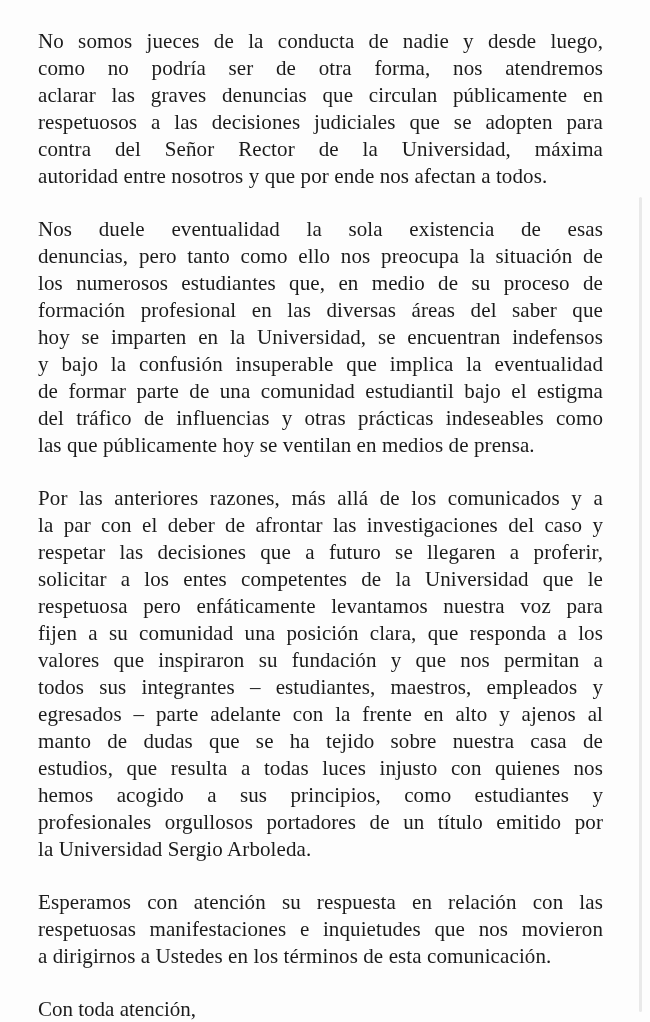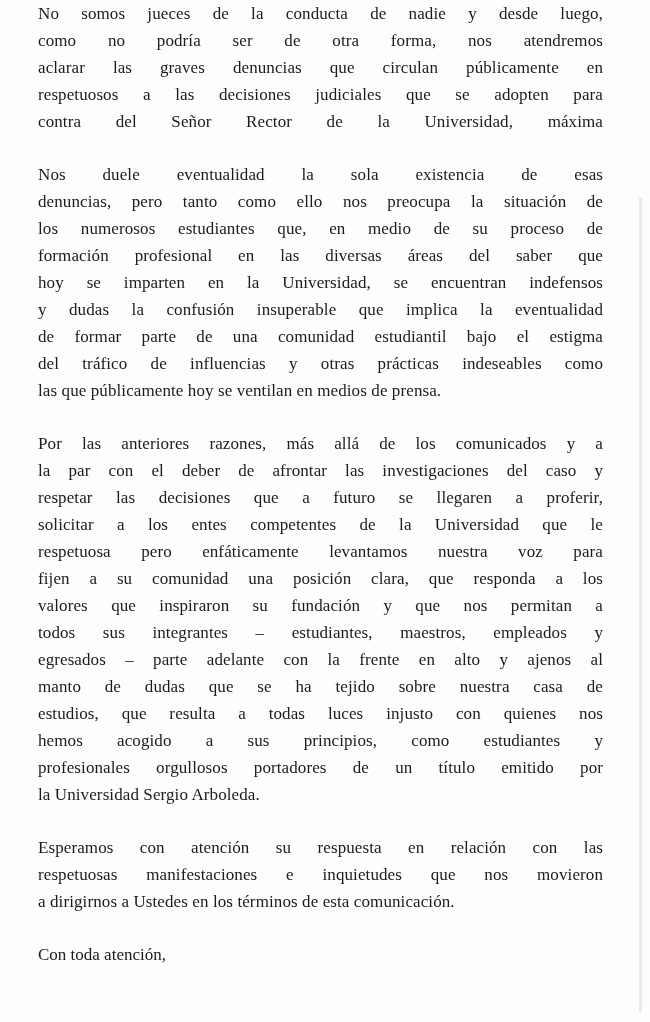--- a/index.html
+++ b/index.html
@@ -6,23 +6,23 @@
     margin: 0;
     padding: 0;
     background: #fcfcfc;
   }
   .page {
     position: relative;
     width: 650px;
     height: 1022px;
     box-sizing: border-box;
     background: #fdfdfd;
-    padding: 0 47px 0 38px;
+    padding: 28px 47px 0 38px;
     font-family: "Liberation Serif", "DejaVu Serif", serif;
-    font-size: 17px;
+    font-size: 21px;
     line-height: 27px;
     color: #1b1b1b;
     overflow: hidden;
   }
   .paragraph {
     margin: 0 0 26px 0;
   }
   .line {
     text-align: justify;
     text-align-last: justify;
@@ -50,28 +50,29 @@
 <body>
 
 <div class="page" style="background: rgb(253, 253, 253); color: rgb(27, 27, 27);">
   <div class="doc-body" id="doc-body">
       <div class="paragraph">
         <div class="line">No somos jueces de la conducta de nadie y desde luego,</div>
         <div class="line">como no podría ser de otra forma, nos atendremos</div>
         <div class="line">aclarar las graves denuncias que circulan públicamente en</div>
         <div class="line">respetuosos a las decisiones judiciales que se adopten para</div>
         <div class="line">contra del Señor Rector de la Universidad, máxima</div>
+        <div class="line last">autoridad entre nosotros y que por ende nos afectan a todos.</div>
       </div>
       <div class="paragraph">
         <div class="line">Nos duele eventualidad la sola existencia de esas</div>
         <div class="line">denuncias, pero tanto como ello nos preocupa la situación de</div>
         <div class="line">los numerosos estudiantes que, en medio de su proceso de</div>
         <div class="line">formación profesional en las diversas áreas del saber que</div>
         <div class="line">hoy se imparten en la Universidad, se encuentran indefensos</div>
-        <div class="line">y dudas la confusión insuperable que implica la eventualidad</div>
+        <div class="line">y bajo la confusión insuperable que implica la eventualidad</div>
         <div class="line">de formar parte de una comunidad estudiantil bajo el estigma</div>
         <div class="line">del tráfico de influencias y otras prácticas indeseables como</div>
         <div class="line last">las que públicamente hoy se ventilan en medios de prensa.</div>
       </div>
       <div class="paragraph">
         <div class="line">Por las anteriores razones, más allá de los comunicados y a</div>
         <div class="line">la par con el deber de afrontar las investigaciones del caso y</div>
         <div class="line">respetar las decisiones que a futuro se llegaren a proferir,</div>
         <div class="line">solicitar a los entes competentes de la Universidad que le</div>
         <div class="line">respetuosa pero enfáticamente levantamos nuestra voz para</div>

